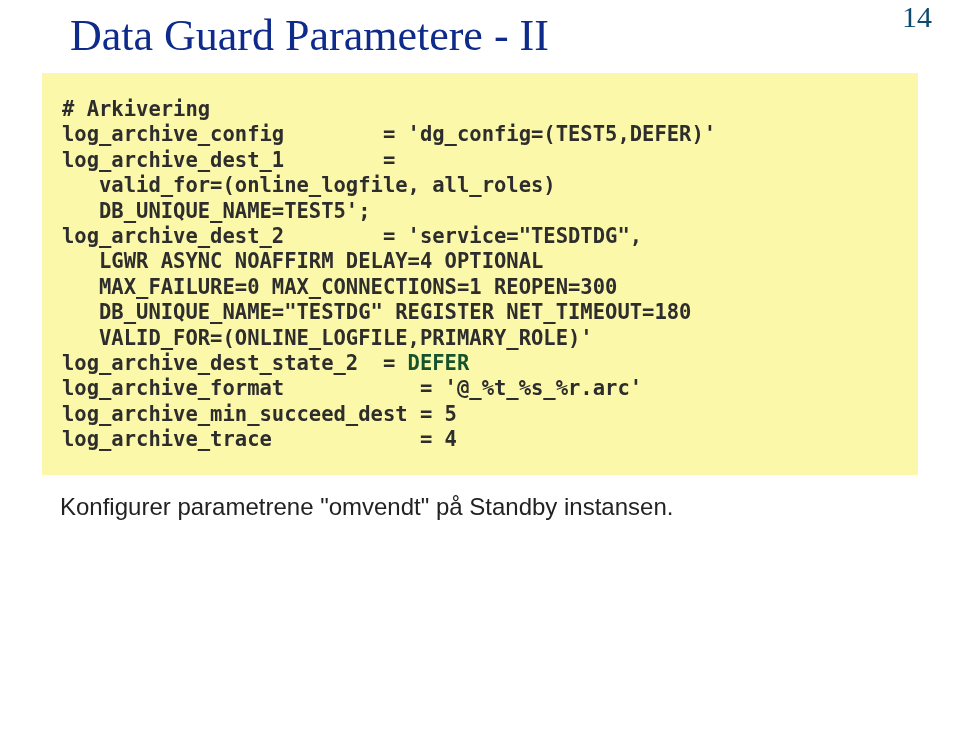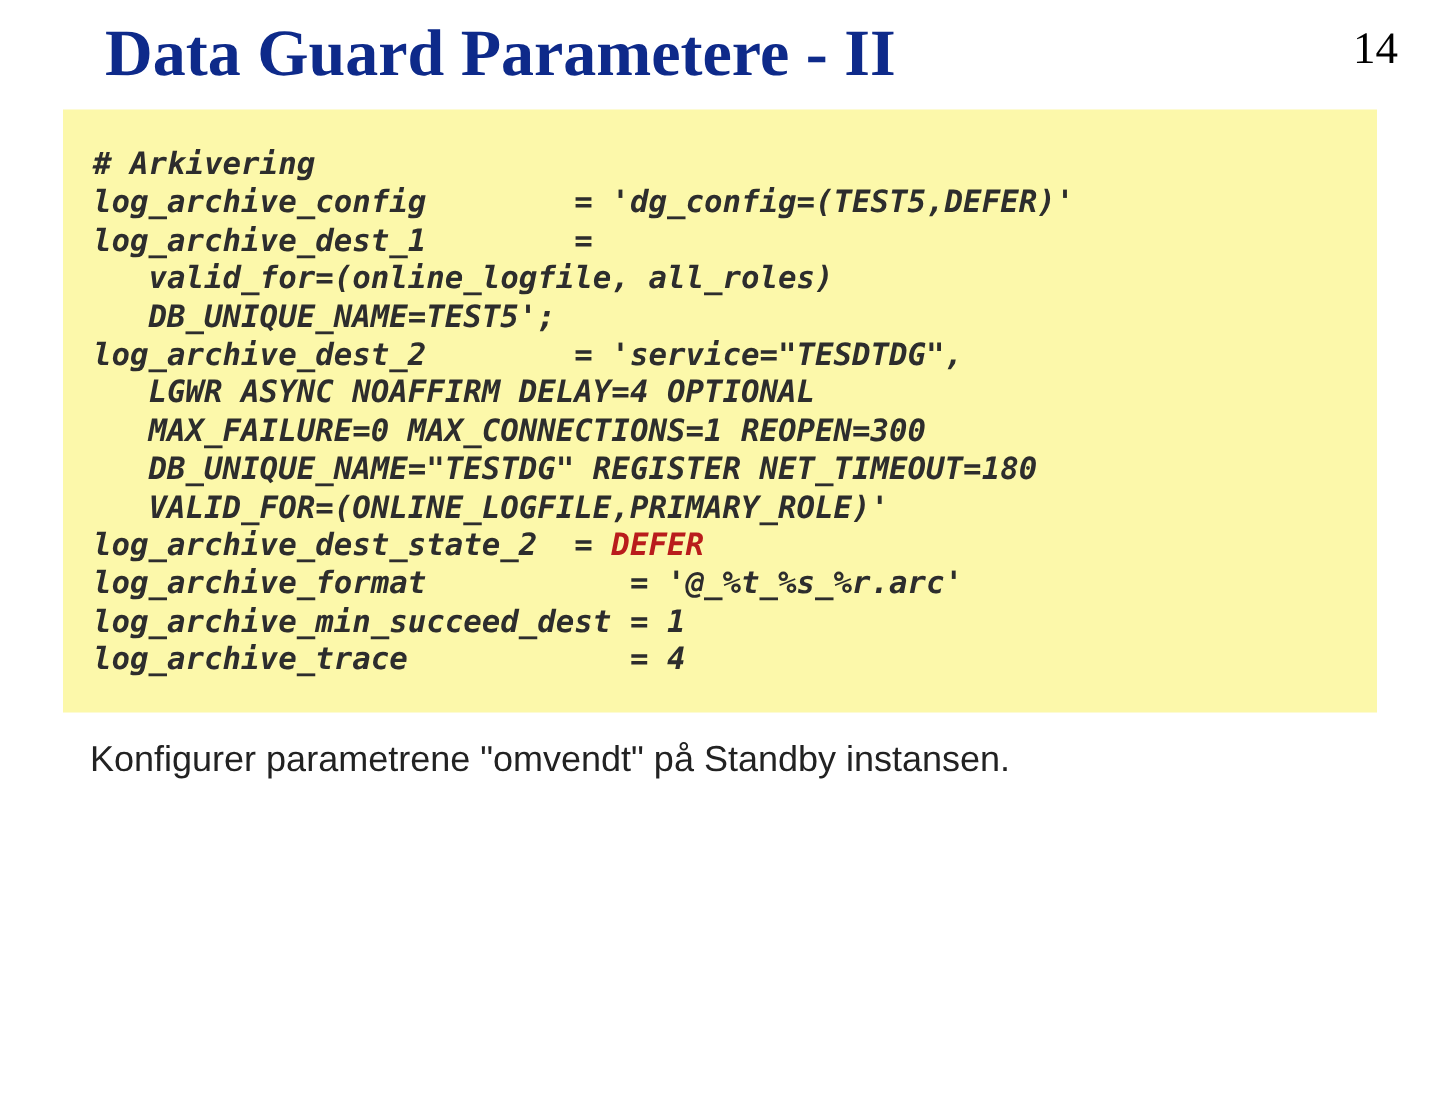--- a/index.html
+++ b/index.html
@@ -13,48 +13,47 @@
   }
   .slide {
     position: relative;
     width: 960px;
     height: 730px;
     box-sizing: border-box;
     padding: 6px 0 0 0;
   }
   .page-number {
     position: absolute;
-    top: 16px;
+    top: 0;
     right: 28px;
     font-family: "Times New Roman", Times, serif;
     font-size: 30px;
-    color: #000000;
+    color: #0c4a6e;
   }
   .title {
     font-family: "Times New Roman", Times, serif;
     color: #0e2a8a;
     font-size: 44px;
     margin: 4px 0 12px 70px;
-    font-weight: bold;
+    font-weight: normal;
   }
   .code-box {
     background: #fcf8aa;
     margin: 0 42px 0 42px;
     padding: 24px 20px 22px 20px;
     font-family: "DejaVu Sans Mono", "Courier New", monospace;
     font-size: 20.5px;
     line-height: 1.24;
     font-weight: bold;
     color: #2d2d2d;
-    font-style: italic;
   }
   .code-box .row {
     white-space: pre;
   }
-  .red { color: #b91c1c; }
+  .red { color: #14532d; }
   .caption {
     font-family: Arial, Helvetica, sans-serif;
     font-size: 24px;
     color: #222;
     margin: 18px 0 0 60px;
   }
 </style>
 </head>
 <body>
 
@@ -71,18 +70,18 @@
     <div class="row">   DB_UNIQUE_NAME=TEST5';</div>
     <div class="row"></div>
     <div class="row">log_archive_dest_2        = 'service="TESDTDG",</div>
     <div class="row">   LGWR ASYNC NOAFFIRM DELAY=4 OPTIONAL</div>
     <div class="row">   MAX_FAILURE=0 MAX_CONNECTIONS=1 REOPEN=300</div>
     <div class="row">   DB_UNIQUE_NAME="TESTDG" REGISTER NET_TIMEOUT=180</div>
     <div class="row">   VALID_FOR=(ONLINE_LOGFILE,PRIMARY_ROLE)'</div>
     <div class="row"><span>log_archive_dest_state_2  = </span><span class="red">DEFER</span></div>
     <div class="row"></div>
     <div class="row">log_archive_format           = '@_%t_%s_%r.arc'</div>
-    <div class="row">log_archive_min_succeed_dest = 1</div>
+    <div class="row">log_archive_min_succeed_dest = 5</div>
     <div class="row">log_archive_trace            = 4</div>
   </div>
 
   <div class="caption">Konfigurer parametrene "omvendt" på Standby instansen.</div>
 </div>
 
 </body></html>

